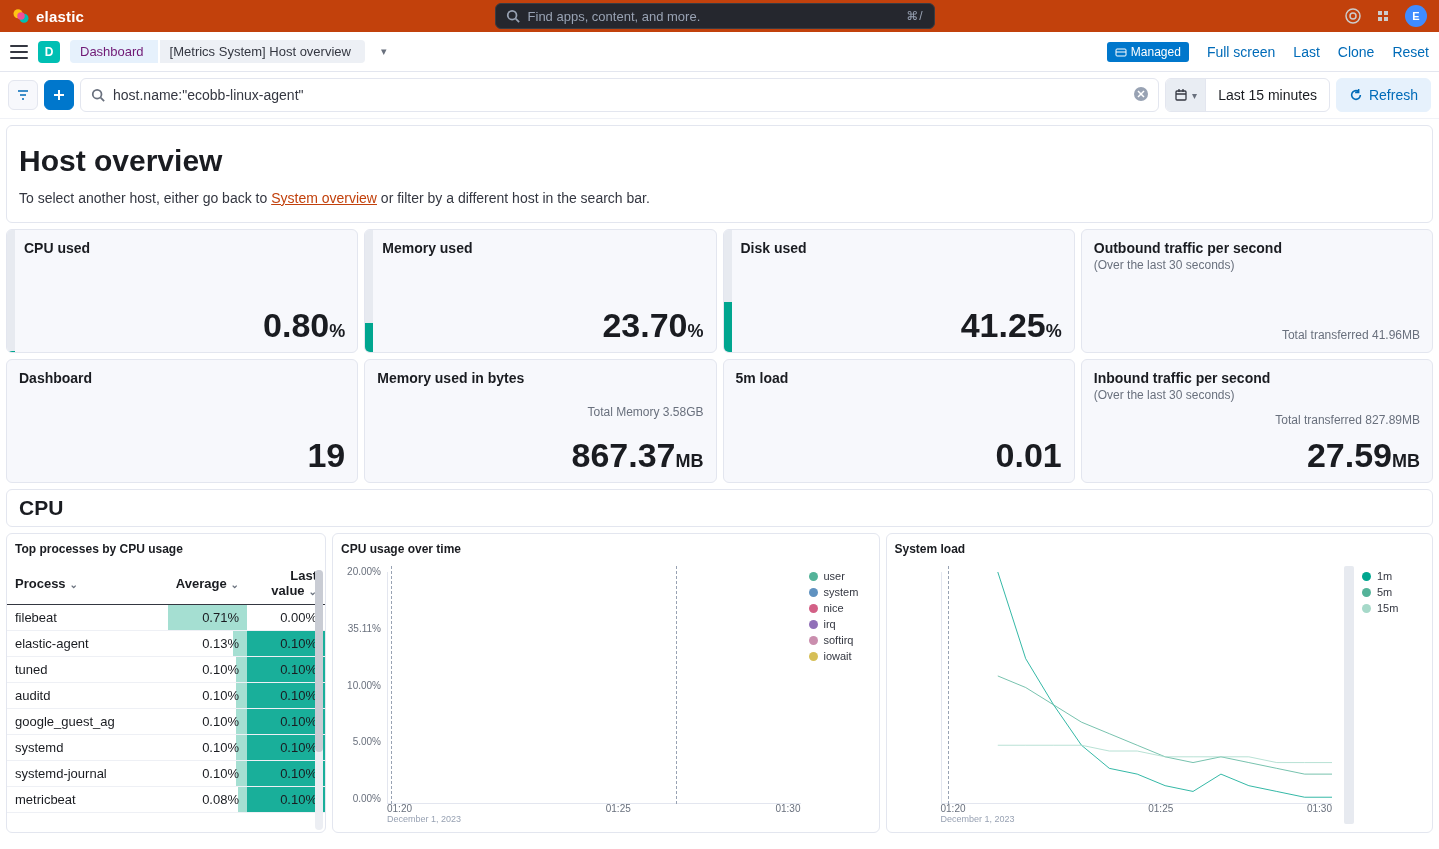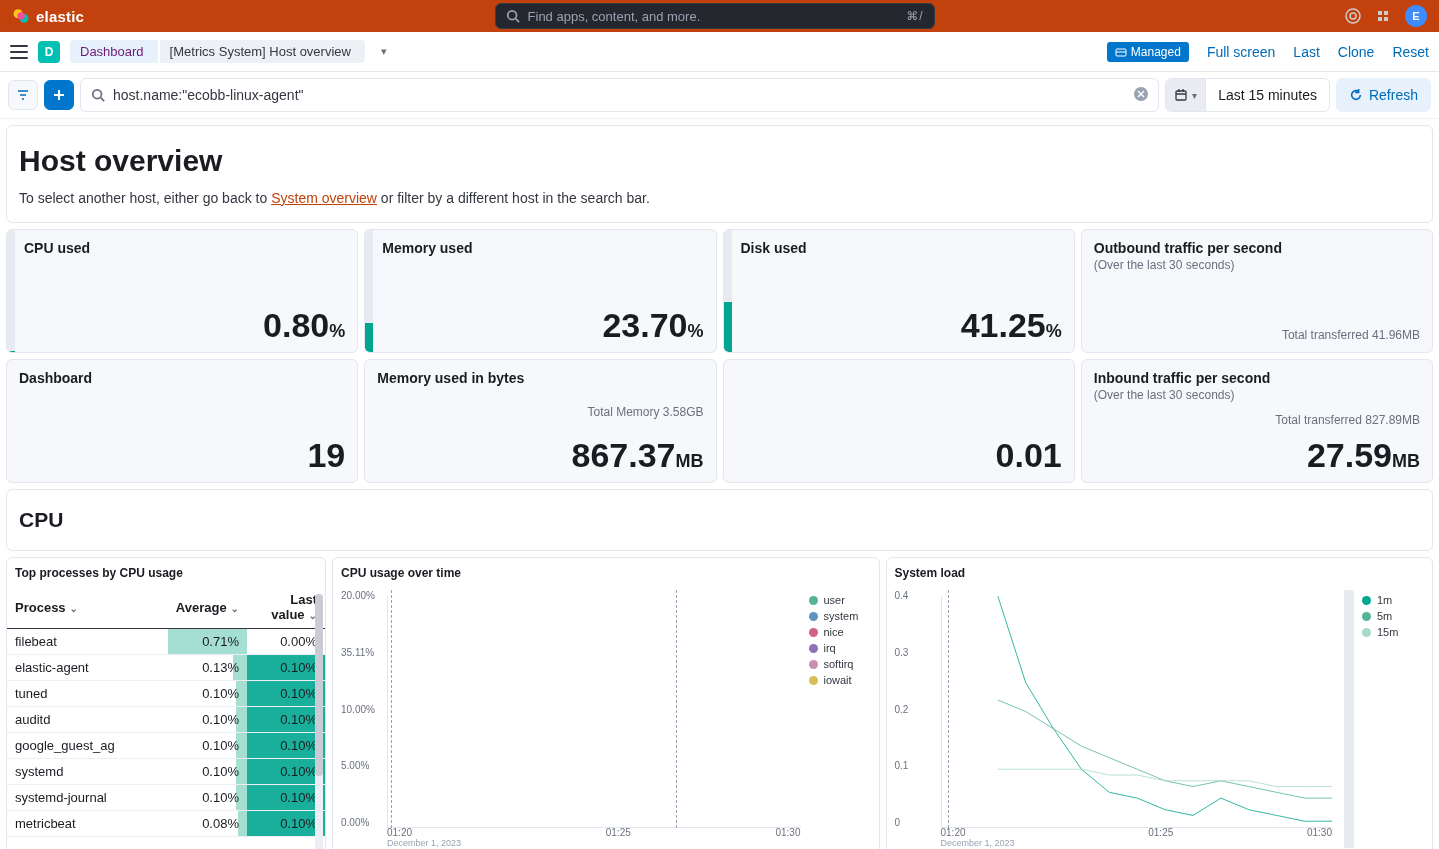--- a/index.html
+++ b/index.html
@@ -45,42 +45,42 @@
 .metric { background: #f7f8fc; border: 1px solid #e3e6ef; border-radius: 6px; padding: 10px 12px; height: 124px; display: flex; flex-direction: column; position: relative; overflow:hidden;}
 .metric.withbar { padding-left: 17px; }
 .metric .title { font-weight: 600; font-size: 14px; color: #1a1c21; }
 .metric .subtitle { font-size: 12px; color: #69707d; margin-top: 2px; }
 .metric .topright { font-size: 12px; color: #69707d; text-align: right; margin-top: auto; }
 .metric .big { font-size: 34px; font-weight: 800; text-align: right; margin-top: auto; line-height: 1; }
 .metric .big .unit { font-size: 18px; font-weight: 800; }
 .metric .fillbar { position: absolute; left: 0; top: 0; bottom: 0; width: 8px; background: #e7eaf0; }
 .metric .fillbar .fill { position: absolute; bottom: 0; left: 0; right: 0; background: #00a68f; }
 
-.section-title { border: 1px solid #e3e6ef; border-radius: 6px; padding: 18px 12px; font-size: 21px; font-weight: 700; margin-bottom: 6px; }
+.section-title { border: 1px solid #e3e6ef; border-radius: 6px; padding: 6px 12px; font-size: 21px; font-weight: 700; margin-bottom: 6px; }
 
 .bottom-row { display: grid; grid-template-columns: 320px 1fr 1fr; gap: 6px; }
 .panel { border: 1px solid #e3e6ef; border-radius: 6px; background: #fff; }
 .panel .ptitle { font-size: 12px; font-weight: 700; padding: 8px 8px 6px; }
 
 .proc-table { width: 100%; border-collapse: collapse; font-size: 13px; }
 .proc-table th { text-align: left; font-weight: 700; padding: 6px 8px; border-bottom: 1px solid #343741; position: relative; }
 .proc-table th .sort { font-size: 10px; color: #69707d; margin-left: 4px; }
 .proc-table th.right, .proc-table td.right { text-align: right; }
 .proc-table td { padding: 5px 8px; border-bottom: 1px solid #eef0f5; }
 .proc-table td.fill { position: relative; }
 .proc-table td.fill .bar { position: absolute; top: 0; bottom: 0; right: 0; background: #7fd1bf; opacity: .7; }
 .proc-table td.fill.dark .bar { background: #00a68f; opacity: .9; }
 .proc-table td.fill .txt { position: relative; }
 .proc-sb { position:absolute; right:2px; top:36px; bottom:2px; width:8px; background:#eceef3; border-radius:4px;}
 .proc-sb .thumb{position:absolute; left:0; right:0; top:0; height:70%; background:#c9ccd4; border-radius:4px;}
 .proc-panel { position:relative; }
 
 .chart-body { padding: 4px 8px 8px; display: flex; gap: 8px; height: 270px; }
 .chart-area { flex: 1; position: relative; }
-.yaxis { position: absolute; left: 0; top: 0; bottom: 20px; width: 44px; display: flex; flex-direction: column; justify-content: space-between; text-align: left; font-size: 10px; color: #69707d; padding-right: 4px; }
+.yaxis { position: absolute; left: 0; top: 0; bottom: 20px; width: 44px; display: flex; flex-direction: column; justify-content: space-between; text-align: right; font-size: 10px; color: #69707d; padding-right: 4px; }
 .plot { position: absolute; left: 46px; right: 0; top: 6px; bottom: 20px; border-left: 1px solid #e3e6ef; border-bottom: 1px solid #e3e6ef; }
 .xaxis { position: absolute; left: 46px; right: 0; bottom: 0; display: flex; justify-content: space-between; font-size: 10px; color: #69707d; }
 .xaxis .sub { font-size: 9px; color: #98a2b3; }
 .legend { width: 62px; font-size: 11px; color: #343741; padding-top: 4px; }
 .legend .item { display: flex; align-items: center; gap: 6px; margin-bottom: 4px; white-space: nowrap;}
 .legend .dot { width: 9px; height: 9px; border-radius: 50%; flex-shrink:0;}
 .stack { position: absolute; bottom: 0; width: 8px; display: flex; flex-direction: column-reverse; }
 .stack .seg { width: 100%; }
 .line-svg { position: absolute; left: 0; top: 0; width: 100%; height: 100%; }
 .vline { position:absolute; top:0; bottom:20px; width:0; border-left:1px dashed #98a2b3; }
@@ -240,20 +240,21 @@
         <div class="title">Dashboard</div>
         <div style="flex:1"></div>
         <div class="big">19<span class="unit"></span></div>
       </div>
       <div class="metric">
         <div class="title">Memory used in bytes</div>
         <div class="topright">Total Memory 3.58GB</div>
         <div class="big">867.37<span class="unit">MB</span></div>
       </div>
       <div class="metric">
+        <div class="title">5m load</div>
         <div style="flex:1"></div>
         <div class="big">0.01<span class="unit"></span></div>
       </div>
       <div class="metric">
         <div class="title">Inbound traffic per second</div>
         <div class="subtitle">(Over the last 30 seconds)</div>
         <div class="topright">Total transferred 827.89MB</div>
         <div class="big">27.59<span class="unit">MB</span></div>
       </div>
     </div>
@@ -504,27 +505,20 @@
               <span>iowait</span>
             </div>
           </div>
       </div>
     </div>
 
     <div class="panel chartpanel">
       <div class="ptitle">System load</div>
       <div class="chart-body">
         <div class="chart-area" id="load-area">
-          <div class="yaxis" id="load-y">
-              <span>0.4</span>
-              <span>0.3</span>
-              <span>0.2</span>
-              <span>0.1</span>
-              <span>0</span>
-            </div>
           <div class="plot" id="load-plot">
               <svg class="line-svg" viewBox="0 0 100 100" preserveAspectRatio="none">
                 <path d="M14.285714285714285 0 L21.428571428571427 37.5 L28.57142857142857 57.5 L35.714285714285715 75 L42.857142857142854 85 L50 87.5 L57.14285714285714 92.5 L64.28571428571429 95 L71.42857142857143 87.5 L78.57142857142857 92.5 L85.71428571428571 95 L92.85714285714286 97.5 L100 97.5 " fill="none" stroke="#00a68f" stroke-width="0.8" vector-effect="non-scaling-stroke"></path>
                 <path d="M14.285714285714285 45.00000000000001 L21.428571428571427 50 L28.57142857142857 57.5 L35.714285714285715 65 L42.857142857142854 70 L50 75 L57.14285714285714 80 L64.28571428571429 82.5 L71.42857142857143 80 L78.57142857142857 82.5 L85.71428571428571 85 L92.85714285714286 87.5 L100 87.5 " fill="none" stroke="#54b399" stroke-width="0.8" vector-effect="non-scaling-stroke"></path>
                 <path d="M14.285714285714285 75 L21.428571428571427 75 L28.57142857142857 75 L35.714285714285715 75 L42.857142857142854 77.5 L50 77.5 L57.14285714285714 80 L64.28571428571429 80 L71.42857142857143 80 L78.57142857142857 80 L85.71428571428571 82.5 L92.85714285714286 82.5 L100 82.5 " fill="none" stroke="#a6d9c9" stroke-width="0.8" vector-effect="non-scaling-stroke"></path>
               </svg>
             </div>
           <div class="xaxis" id="load-x">
               <div>
                 <div>01:20</div>

